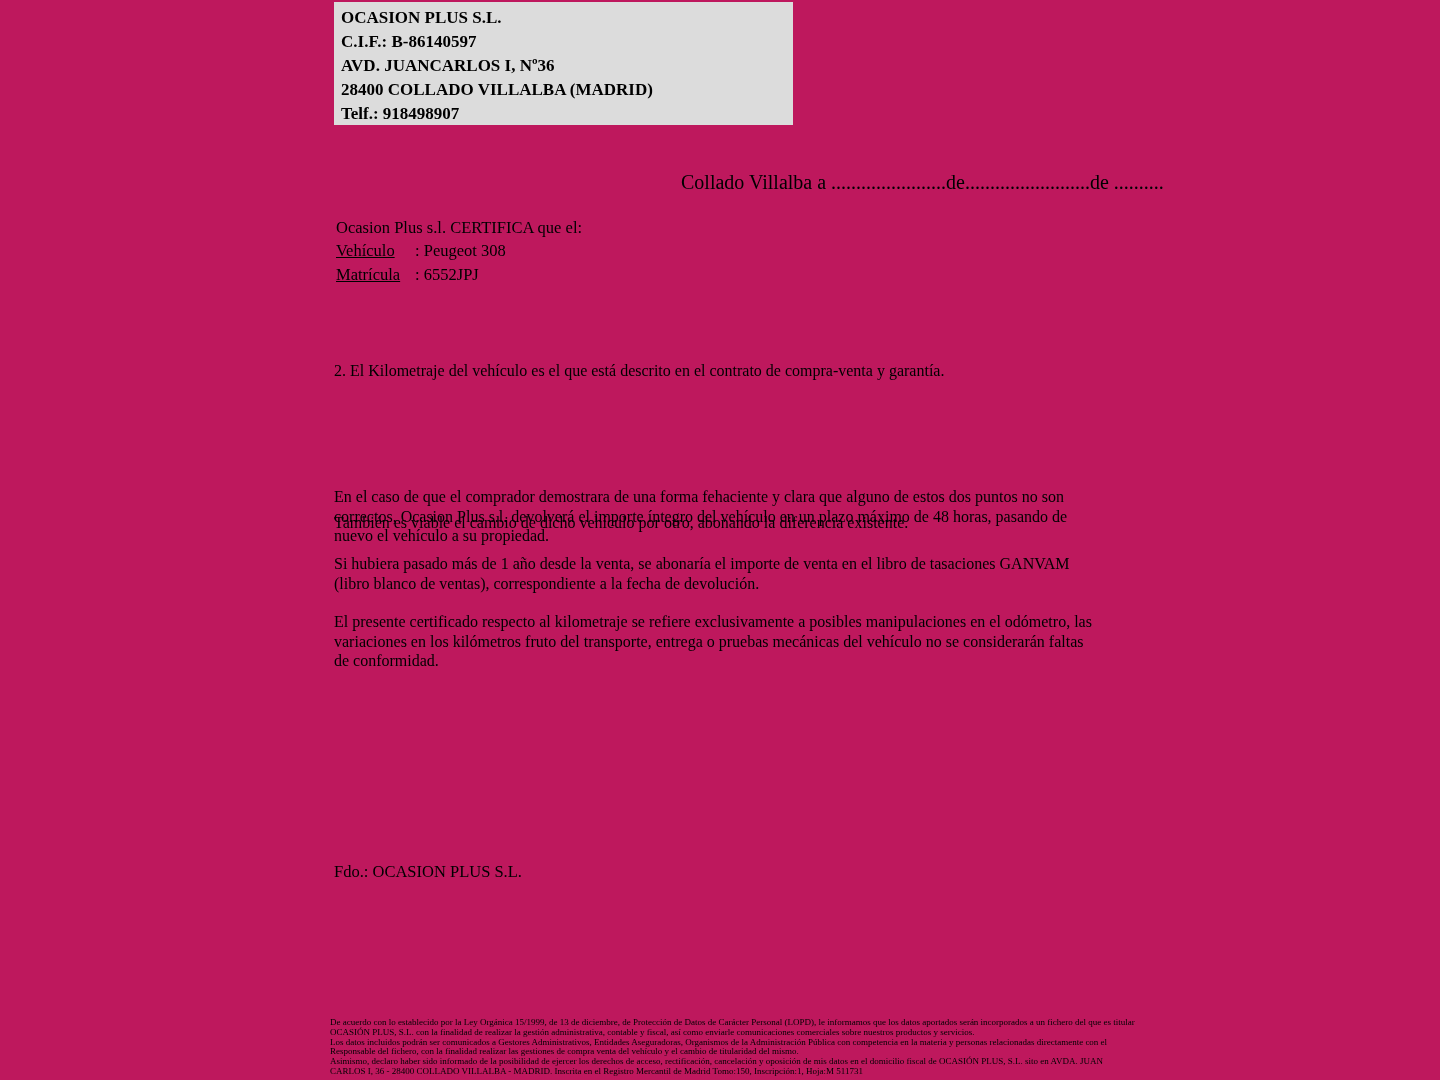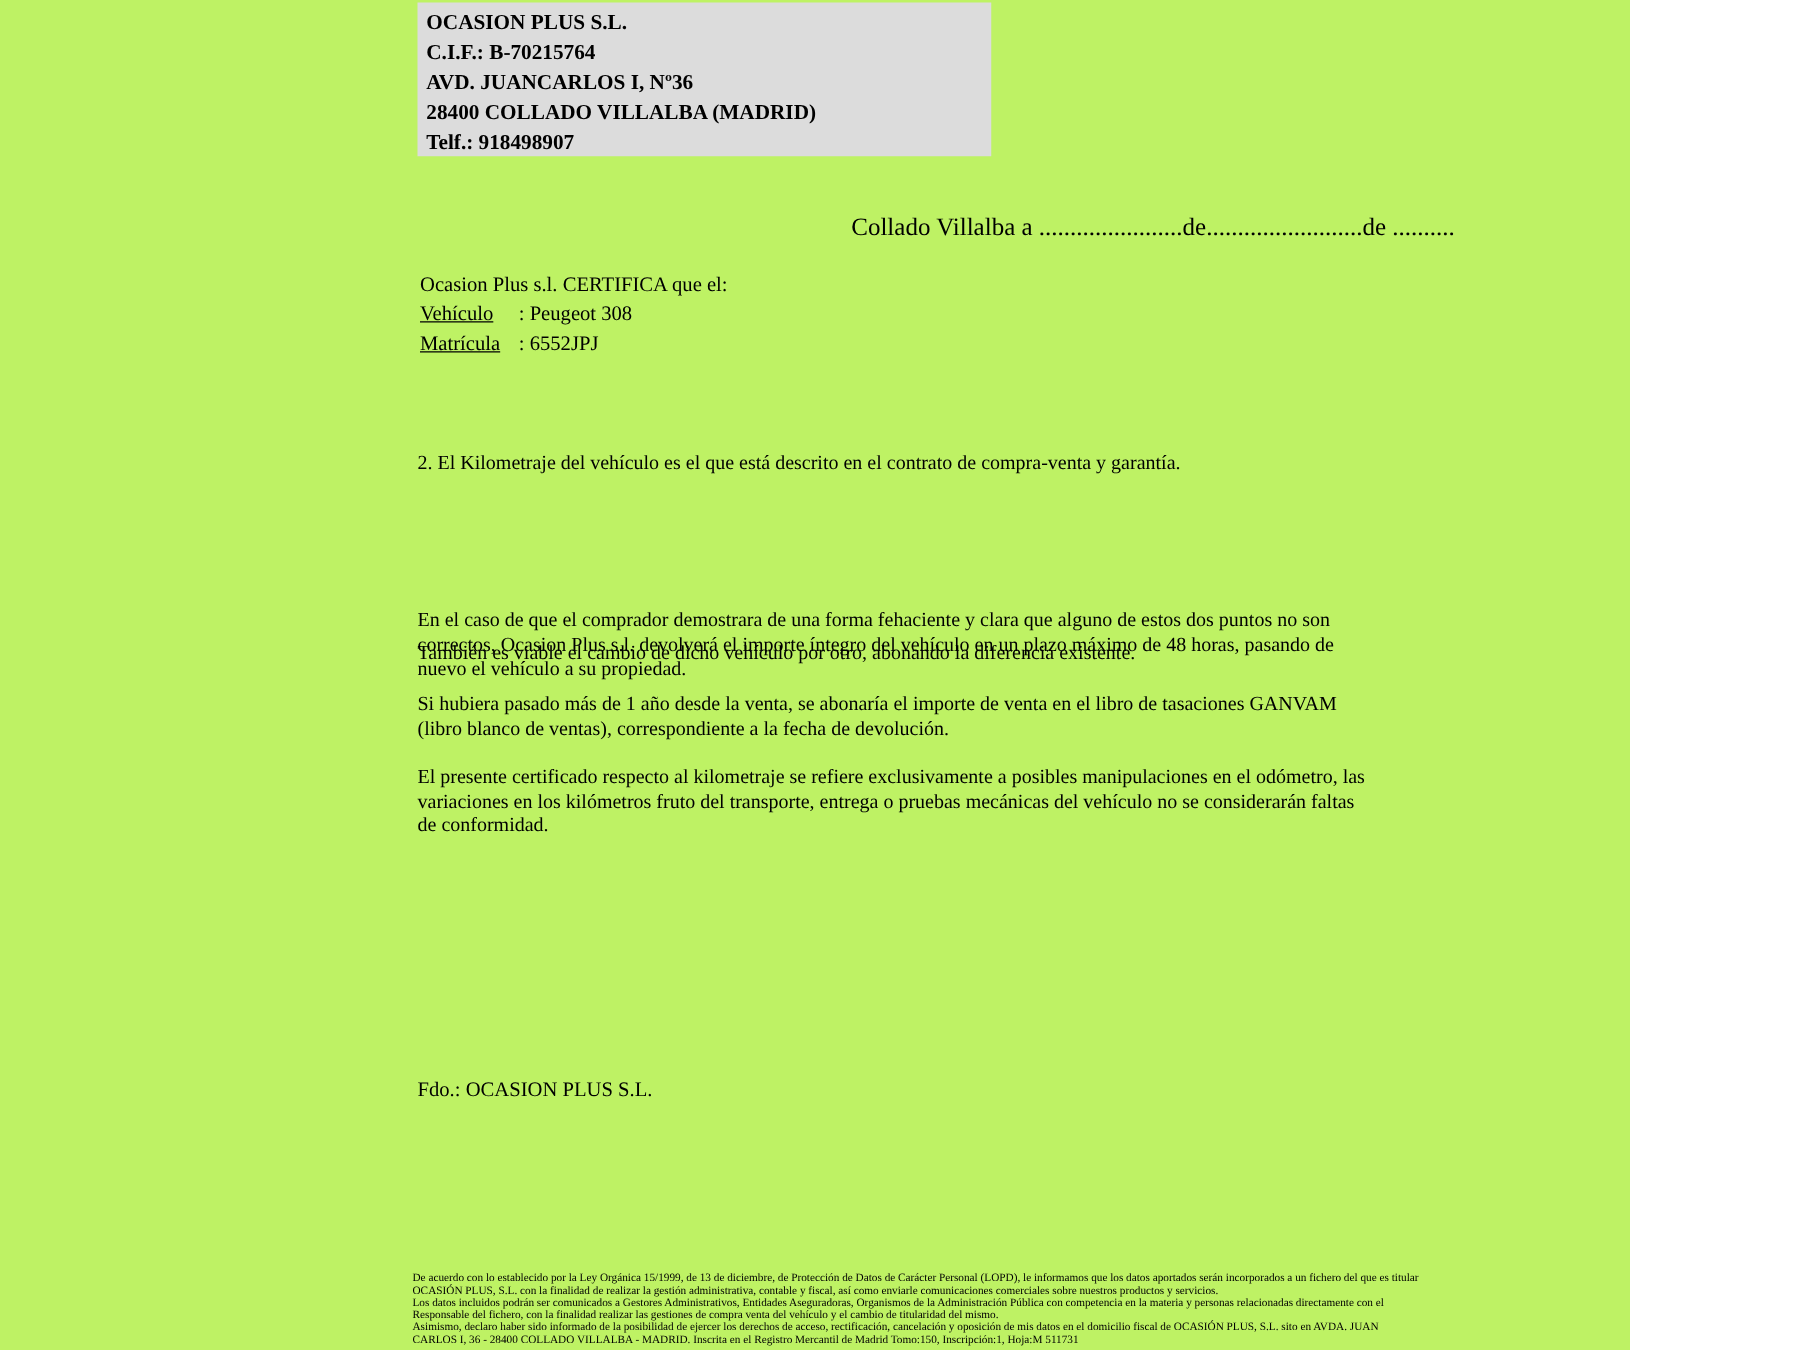--- a/index.html
+++ b/index.html
@@ -2,23 +2,23 @@
 <html><head>
 <meta charset="utf-8">
 <style>
   html, body {
     margin: 0;
     padding: 0;
     background: #ffffff;
   }
   .page {
     position: relative;
-    width: 1304px;
+    width: 1440px;
     height: 1080px;
-    background: #bef264;
+    background: #be185d;
     font-family: "Liberation Serif", serif;
     color: #000000;
     overflow: hidden;
   }
   .company-block {
     position: absolute;
     left: 334px;
     top: 2px;
     width: 459px;
     height: 123px;
@@ -89,21 +89,21 @@
     white-space: nowrap;
   }
 </style>
 </head>
 <body>
 
 <div class="page">
 
   <div class="company-block">
     <div>OCASION PLUS S.L.</div>
-    <div>C.I.F.: B-70215764</div>
+    <div>C.I.F.: B-86140597</div>
     <div>AVD. JUANCARLOS I, Nº36</div>
     <div>28400 COLLADO VILLALBA (MADRID)</div>
     <div>Telf.: 918498907</div>
   </div>
 
   <div class="date-line">Collado Villalba a .......................de.........................de ..........</div>
 
   <div class="certify-block">
     <div>Ocasion Plus s.l. CERTIFICA que el:</div>
     <div class="certify-row">

